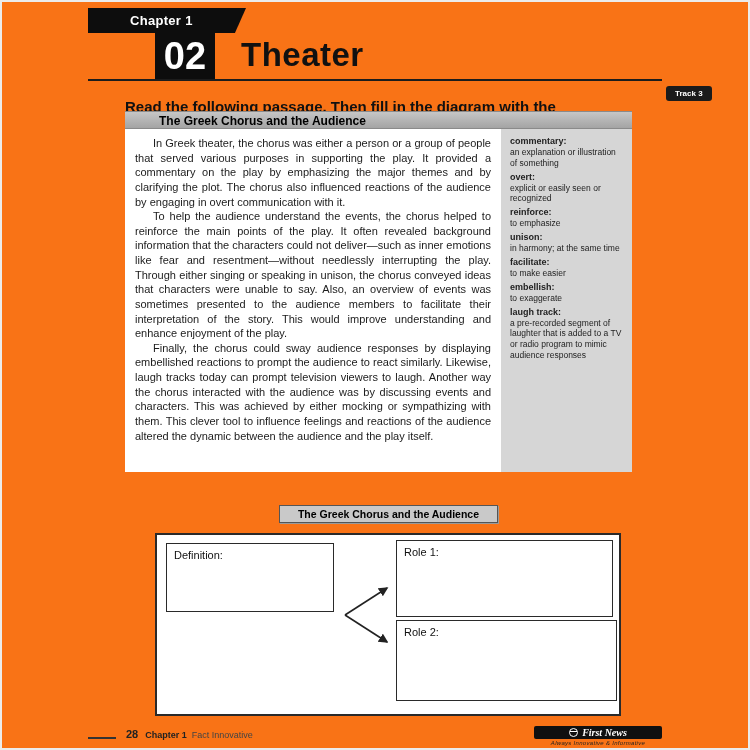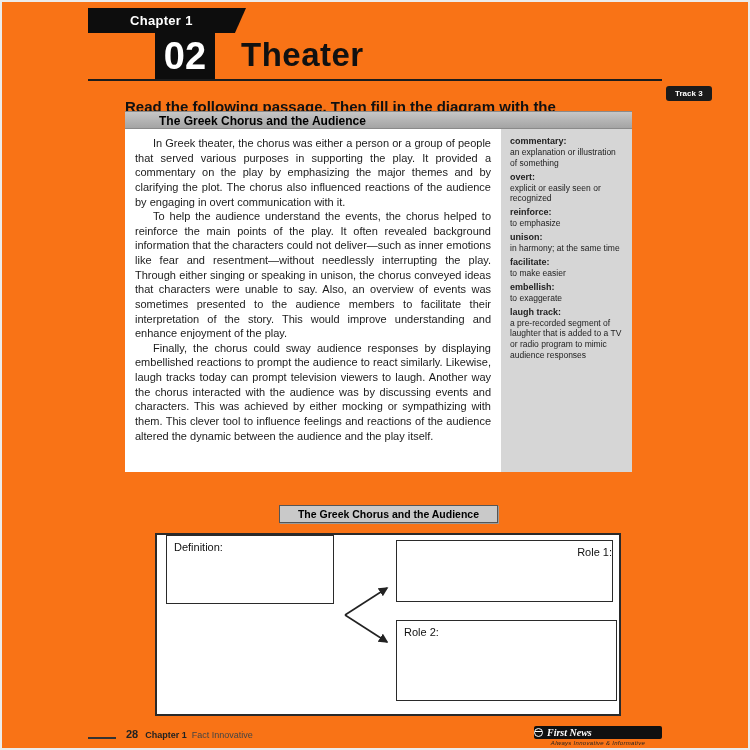--- a/index.html
+++ b/index.html
@@ -72,36 +72,36 @@
     font-size:10.5px;font-weight:bold;text-align:center;line-height:16px;color:#000;
   }
   .diagram{
     position:absolute;left:155px;top:533px;width:466px;height:183px;
     border:2px solid #2a2a2a;background:#fff;box-sizing:border-box;
   }
   .fill-box{
     position:absolute;border:1.5px solid #2a2a2a;background:#fff;
     font-size:11px;color:#111;padding:5px 0 0 7px;box-sizing:border-box;
   }
-  .def-box{left:9px;top:0;width:168px;height:69px;}
-  .role1-box{left:239px;top:5px;width:217px;height:62px;text-align:right;}
+  .def-box{left:9px;top:8px;width:168px;height:69px;}
+  .role1-box{left:239px;top:5px;width:217px;height:77px;}
   .role2-box{left:239px;top:85px;width:221px;height:81px;}
   .arrows{position:absolute;left:180px;top:40px;}
 
   
   .footer-line{position:absolute;left:88px;top:737px;width:28px;height:2px;background:#333;}
   .footer-text{position:absolute;left:126px;top:728px;font-size:9px;color:#222;white-space:nowrap;}
   .footer-text .pagenum{font-size:11px;font-weight:bold;margin-right:7px;}
   .footer-text .chap{font-weight:bold;margin-right:5px;}
   .footer-text .sect{color:#444;}
 
   .logo{position:absolute;left:534px;top:726px;width:128px;}
   .logo-bar{
     background:#101010;color:#fff;height:13px;border-radius:2px;
-    display:flex;align-items:center;justify-content:flex-start;gap:4px;
+    display:flex;align-items:center;justify-content:center;gap:4px;
     font-size:10px;font-weight:bold;font-style:italic;
     font-family:"Liberation Serif", serif;
   }
   .globe{width:7px;height:7px;border:1px solid #fff;border-radius:50%;display:inline-block;position:relative;}
   .globe::after{content:"";position:absolute;left:0;top:2px;width:7px;height:1px;background:#fff;}
   .tagline{font-size:6px;font-style:italic;text-align:center;color:#222;margin-top:1px;letter-spacing:.3px;}
 </style>
 </head>
 <body>
 

